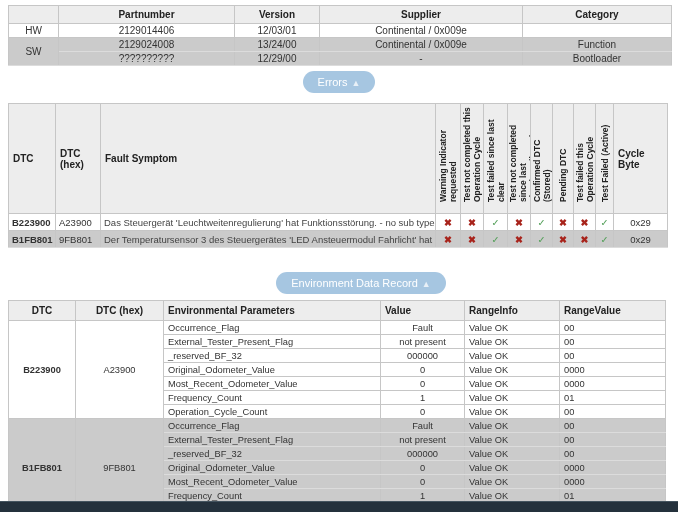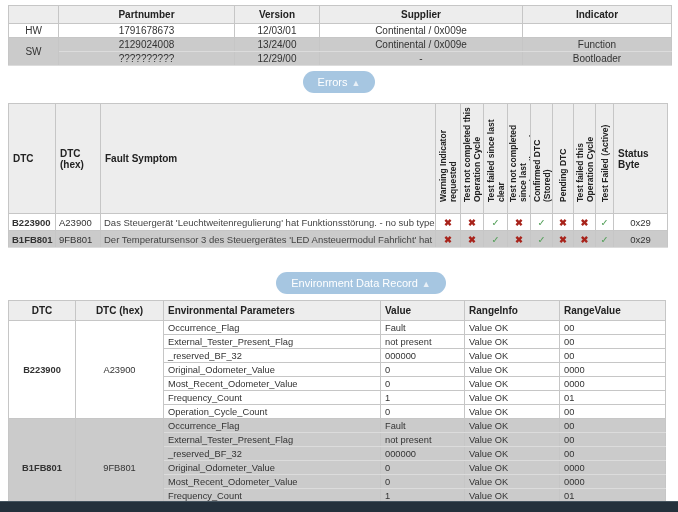--- a/index.html
+++ b/index.html
@@ -60,21 +60,21 @@
   .env-table { position: absolute; left: 8px; top: 300px; width: 657px; }
   .env-table th {
     background: #ededed; font-size: 10px; font-weight: bold; text-align: left;
     padding: 4px 4px; color: #222;
   }
   .env-table th.center { text-align: center; }
   .env-table td { font-size: 9.3px; padding: 1.5px 4px; height: 13px; }
   .env-dtc { text-align: center; vertical-align: middle; font-weight: bold; }
   .env-hex { text-align: center; vertical-align: middle; }
   .param { text-align: left; }
-  .val { text-align: left; }
+  .val { text-align: center; }
   .rinfo { text-align: left; margin-left: 32px; }
   .rval { text-align: left; padding-left: 6px; }
 
   
   .bottom-bar {
     position: absolute; left: 0; bottom: 0; width: 100%; height: 11px;
     background: #24313c; border-top: 1px solid #44545f;
   }
 </style>
 </head>
@@ -89,25 +89,25 @@
         <col style="width:85px">
         <col style="width:203px">
         <col style="width:149px">
       </colgroup>
     <tbody>
         <tr>
       <th></th>
       <th>Partnumber</th>
       <th>Version</th>
       <th>Supplier</th>
-      <th>Indicator</th>
+      <th>Category</th>
     </tr>
     <tr>
       <td>HW</td>
-      <td>1791678673</td>
+      <td>2129014406</td>
       <td>12/03/01</td>
       <td>Continental / 0x009e</td>
       <td></td>
     </tr>
     <tr class="gray">
       <td rowspan="2">SW</td>
       <td>2129024008</td>
       <td>13/24/00</td>
       <td>Continental / 0x009e</td>
       <td>Function</td>
@@ -146,21 +146,21 @@
       <th class="eh-left">DTC (hex)</th>
       <th class="eh-left">Fault Symptom</th>
       <th class="rot-cell"><span class="rot">Warning Indicator requested</span></th>
       <th class="rot-cell"><span class="rot">Test not completed this Operation Cycle</span></th>
       <th class="rot-cell"><span class="rot">Test failed since last clear</span></th>
       <th class="rot-cell"><span class="rot">Test not completed since last clear(Readiness)</span></th>
       <th class="rot-cell"><span class="rot">Confirmed DTC (Stored)</span></th>
       <th class="rot-cell"><span class="rot">Pending DTC</span></th>
       <th class="rot-cell"><span class="rot">Test failed this Operation Cycle</span></th>
       <th class="rot-cell"><span class="rot">Test Failed (Active)</span></th>
-      <th class="eh-left">Status Byte</th>
+      <th class="eh-left">Cycle Byte</th>
     </tr>
     <tr>
       <td class="dtc-code">B223900</td>
       <td class="dtc-hex">A23900</td>
       <td class="fault-cell">Das Steuergerät 'Leuchtweitenregulierung' hat Funktionsstörung. - no sub type information</td>
       <td class="mark-cell mark-x">✖</td>
       <td class="mark-cell mark-x">✖</td>
       <td class="mark-cell mark-check">✓</td>
       <td class="mark-cell mark-x">✖</td>
       <td class="mark-cell mark-check">✓</td>

